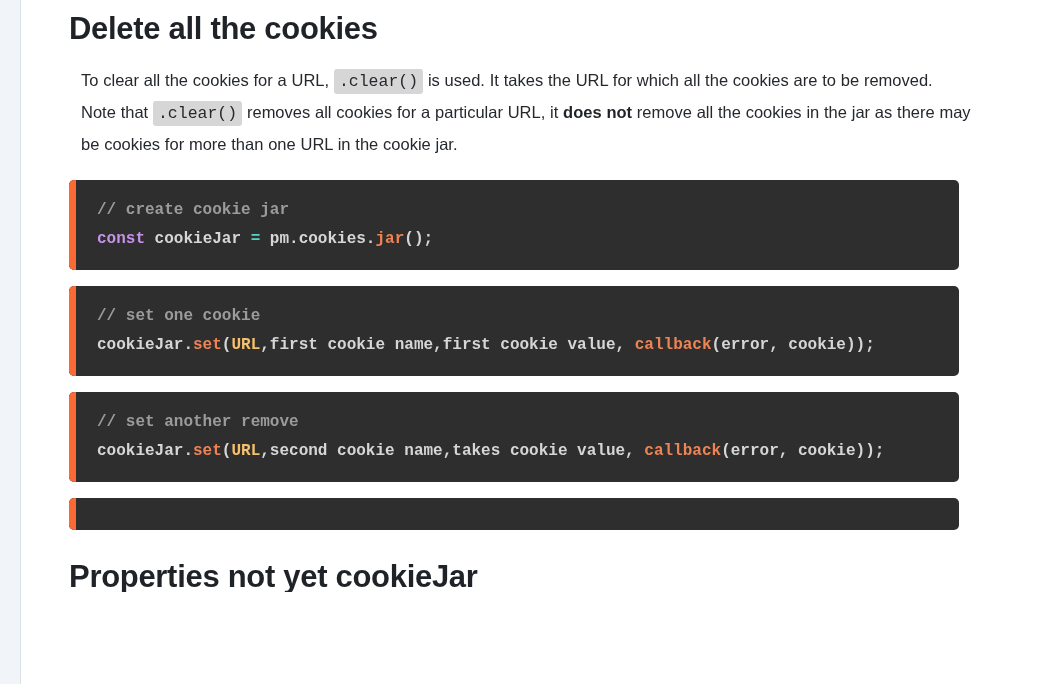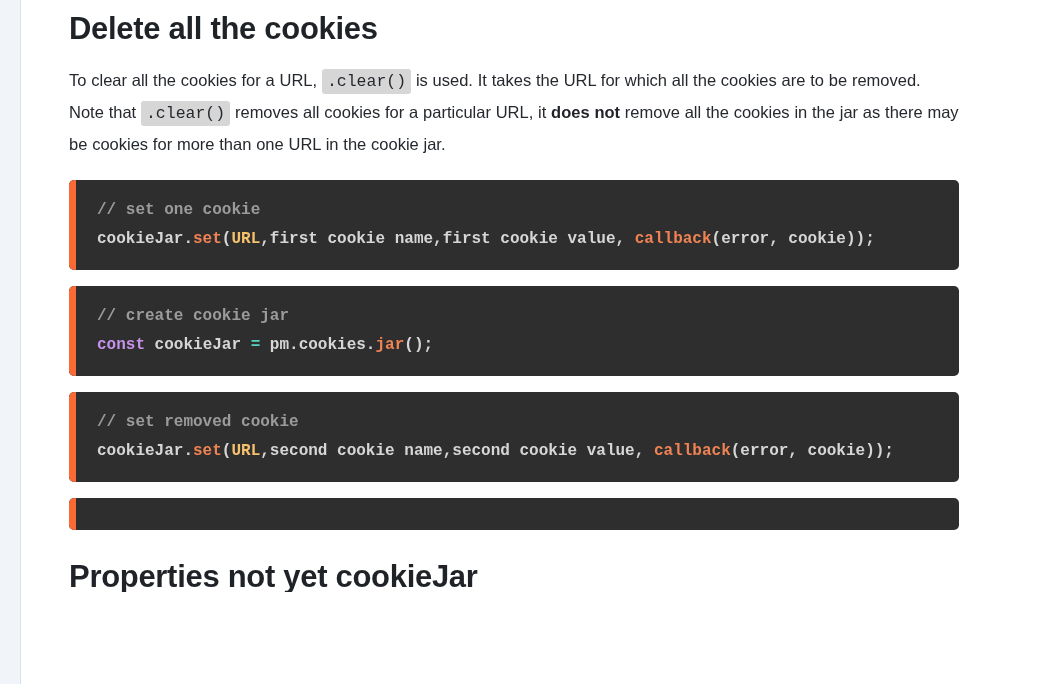--- a/index.html
+++ b/index.html
@@ -53,21 +53,21 @@
     color: #1f2328;
     letter-spacing: -0.3px;
     margin: 28px 0 0 0;
     padding: 0;
   }
   p.doc-para {
     font-family: "Liberation Sans", sans-serif;
     font-size: 16.5px;
     line-height: 31px;
     color: #25292e;
-    margin: 17px 0 0 0;
+    margin: 17px 0 0 12px;
     width: 890px;
     word-spacing: 0.2px;
   }
   code.inline-code {
     font-family: "Liberation Mono", "DejaVu Sans Mono", monospace;
     font-size: 16.5px;
     background: #d6d6d6;
     color: #25292e;
     border-radius: 3px;
     padding: 3px 5px;
@@ -131,32 +131,32 @@
 
     <h1 class="doc-heading">Delete all the cookies</h1>
 
     <p class="doc-para">
       <span>To clear all the cookies for a URL, </span><code class="inline-code">.clear()</code><span> is used. It takes the URL for which all the cookies are to be removed. Note that </span><code class="inline-code">.clear()</code><span> removes all cookies for a particular URL, it </span><strong class="emph">does not</strong><span> remove all the cookies in the jar as there may be cookies for more than one URL in the cookie jar.</span>
     </p>
 
     <div class="code-list">
         <div class="code-block">
           <div class="accent-bar"></div>
+          <pre class="code-pre"><span class="tok-comment">// create cookie jar</span>
+<span class="tok-keyword">const</span><span class="tok-plain"> cookieJar </span><span class="tok-operator">=</span><span class="tok-plain"> pm.cookies.</span><span class="tok-function">jar</span><span class="tok-plain">();</span></pre>
+        </div>
+        <div class="code-block">
+          <div class="accent-bar"></div>
           <pre class="code-pre"><span class="tok-comment">// set one cookie</span>
 <span class="tok-plain">cookieJar.</span><span class="tok-function">set</span><span class="tok-plain">(</span><span class="tok-param">URL</span><span class="tok-plain">,first cookie name,first cookie value, </span><span class="tok-function">callback</span><span class="tok-plain">(error, cookie));</span></pre>
         </div>
         <div class="code-block">
           <div class="accent-bar"></div>
-          <pre class="code-pre"><span class="tok-comment">// create cookie jar</span>
-<span class="tok-keyword">const</span><span class="tok-plain"> cookieJar </span><span class="tok-operator">=</span><span class="tok-plain"> pm.cookies.</span><span class="tok-function">jar</span><span class="tok-plain">();</span></pre>
-        </div>
-        <div class="code-block">
-          <div class="accent-bar"></div>
-          <pre class="code-pre"><span class="tok-comment">// set removed cookie</span>
-<span class="tok-plain">cookieJar.</span><span class="tok-function">set</span><span class="tok-plain">(</span><span class="tok-param">URL</span><span class="tok-plain">,second cookie name,second cookie value, </span><span class="tok-function">callback</span><span class="tok-plain">(error, cookie));</span></pre>
+          <pre class="code-pre"><span class="tok-comment">// set another remove</span>
+<span class="tok-plain">cookieJar.</span><span class="tok-function">set</span><span class="tok-plain">(</span><span class="tok-param">URL</span><span class="tok-plain">,second cookie name,takes cookie value, </span><span class="tok-function">callback</span><span class="tok-plain">(error, cookie));</span></pre>
         </div>
         <div class="code-block">
           <div class="accent-bar"></div>
         </div>
       </div>
 
     <h1 class="doc-heading-bottom">Properties not yet cookieJar</h1>
 
   </div>
 </div>

